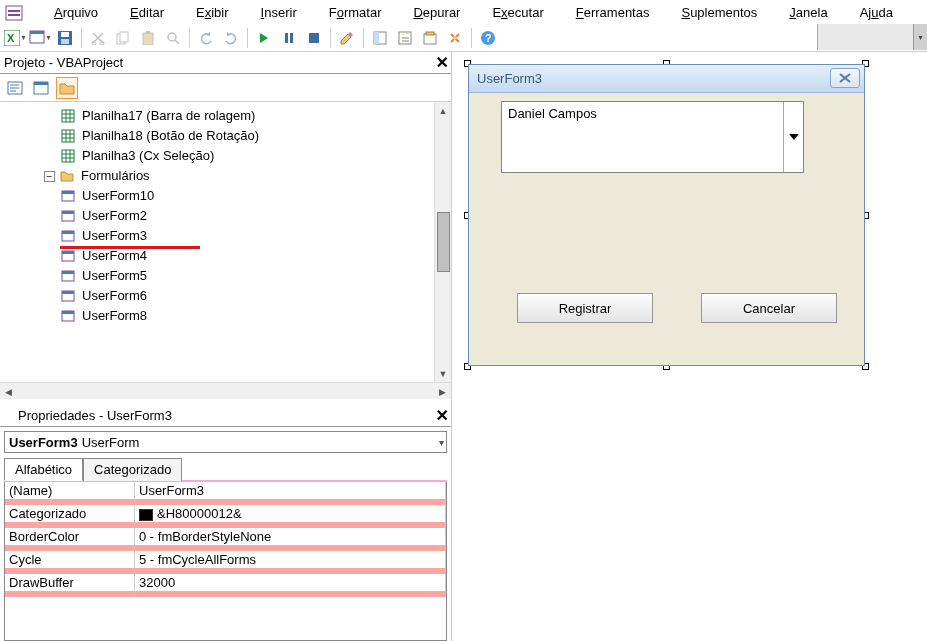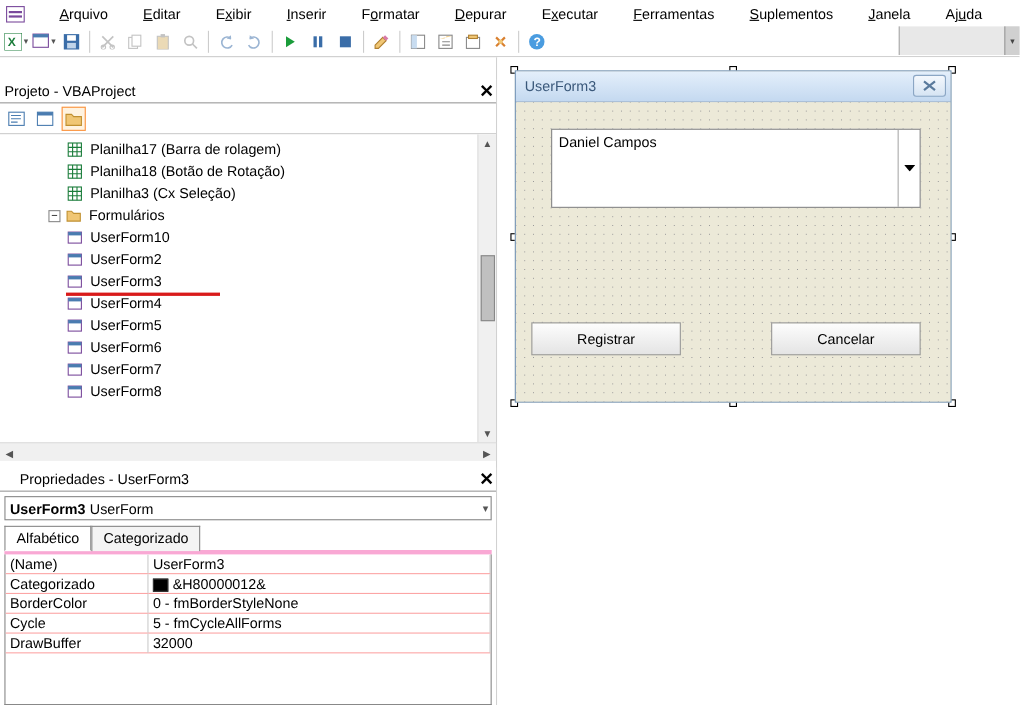--- a/index.html
+++ b/index.html
@@ -82,21 +82,20 @@
 }
 .panel-header {
   display:flex;
   align-items:center;
   background:#fff;
   border-bottom:1px solid #999;
   height:22px;
   padding-left:4px;
   font-size:13px;
   position:relative;
-  margin-top:20px;
 }
 .panel-header .close-x {
   position:absolute;
   right:2px;
   top:1px;
   font-weight:bold;
   font-size:16px;
   cursor:pointer;
   font-family:Arial;
 }
@@ -176,21 +175,21 @@
   border:1px solid #888;
   margin:4px;
   position:relative;
   font-size:13px;
 }
 .props-object .bold { font-weight:bold; margin-right:4px;}
 .props-object .dd { position:absolute; right:2px; font-size:10px; color:#555;}
 
 .props-tabs {
   display:flex;
-  border-bottom:4px solid #f9a8d4;
+  border-bottom:2px solid #f9a8d4;
   margin: 0 4px;
 }
 .props-tabs .tab {
   padding:3px 10px;
   font-size:13px;
   border:1px solid #888;
   border-bottom:none;
   background:#f4f4f4;
   position:relative;
   top:1px;
@@ -206,21 +205,21 @@
   margin:0 4px;
   border:1px solid #888;
   border-top:none;
   overflow-y:auto;
   position:relative;
 }
 .props-grid-inner { display:table; width:100%; }
 .prop-row { display:table-row; }
 .prop-row > div {
   display:table-cell;
-  border-bottom:1px solid #fca5a5;
+  border-bottom:6px solid #fca5a5;
   border-right:1px solid #ccc;
   padding:1px 4px;
   font-size:13px;
   height:18px;
   vertical-align:middle;
 }
 .prop-row .pname { width:130px; }
 .prop-row .pvalue { position:relative; }
 .color-swatch { display:inline-block; width:14px; height:12px; border:1px solid #333; margin-right:4px; vertical-align:middle;}
 .pvalue .dd-arrow { position:absolute; right:2px; top:2px; width:14px; height:14px; border:1px solid #888; background:#eee; font-size:8px; display:flex;align-items:center;justify-content:center;}
@@ -276,22 +275,22 @@
 .uf-body {
   flex:1;
   position:relative;
   background:#ece9d8;
   background-image: radial-gradient(#999 0.6px, transparent 0.6px);
   background-size: 8px 8px;
   background-position: 4px 4px;
 }
 .uf-combo {
   position:absolute;
-  left:32px; top:24px;
-  width:336px; height:72px;
+  left:32px; top:8px;
+  width:303px; height:72px;
   background:#fff;
   border:1px solid #848484;
   padding:4px 6px;
   font-size:13px;
 }
 .uf-combo .combo-btn {
   position:absolute;
   right:0; top:0;
   width:20px; height:70px;
   border-left:1px solid #aaa;
@@ -578,29 +577,20 @@
             <span class="tree-label">UserForm5</span>
           </div>
         <div class="tree-row indent2">
             <span class="tree-icon">
               <svg width="14" height="12">
                 <rect x="1" y="1" width="12" height="10" fill="#fff" stroke="#7a4a9c"></rect>
                 <rect x="1" y="1" width="12" height="3" fill="#4a7cb0"></rect>
               </svg>
             </span>
             <span class="tree-label">UserForm6</span>
-          </div>
-        <div class="tree-row indent2">
-            <span class="tree-icon">
-              <svg width="14" height="12">
-                <rect x="1" y="1" width="12" height="10" fill="#fff" stroke="#7a4a9c"></rect>
-                <rect x="1" y="1" width="12" height="3" fill="#4a7cb0"></rect>
-              </svg>
-            </span>
-            <span class="tree-label">UserForm7</span>
           </div>
         <div class="tree-row indent2">
             <span class="tree-icon">
               <svg width="14" height="12">
                 <rect x="1" y="1" width="12" height="10" fill="#fff" stroke="#7a4a9c"></rect>
                 <rect x="1" y="1" width="12" height="3" fill="#4a7cb0"></rect>
               </svg>
             </span>
             <span class="tree-label">UserForm8</span>
           </div>
@@ -680,19 +670,19 @@
         </div>
         <div class="uf-body">
           <div class="uf-combo">
             <span>Daniel Campos</span>
             <div class="combo-btn">
               <svg width="10" height="6">
                   <path d="M0 0 L10 0 L5 6 Z" fill="#000"></path>
                 </svg>
             </div>
           </div>
-          <div class="uf-button" style="left:14px; top:200px;">Registrar</div>
+          <div class="uf-button" style="left:48px; top:200px;">Registrar</div>
           <div class="uf-button" style="left:232px; top:200px;">Cancelar</div>
         </div>
       </div>
     </div>
   </div>
 </div>
 
 </body></html>

